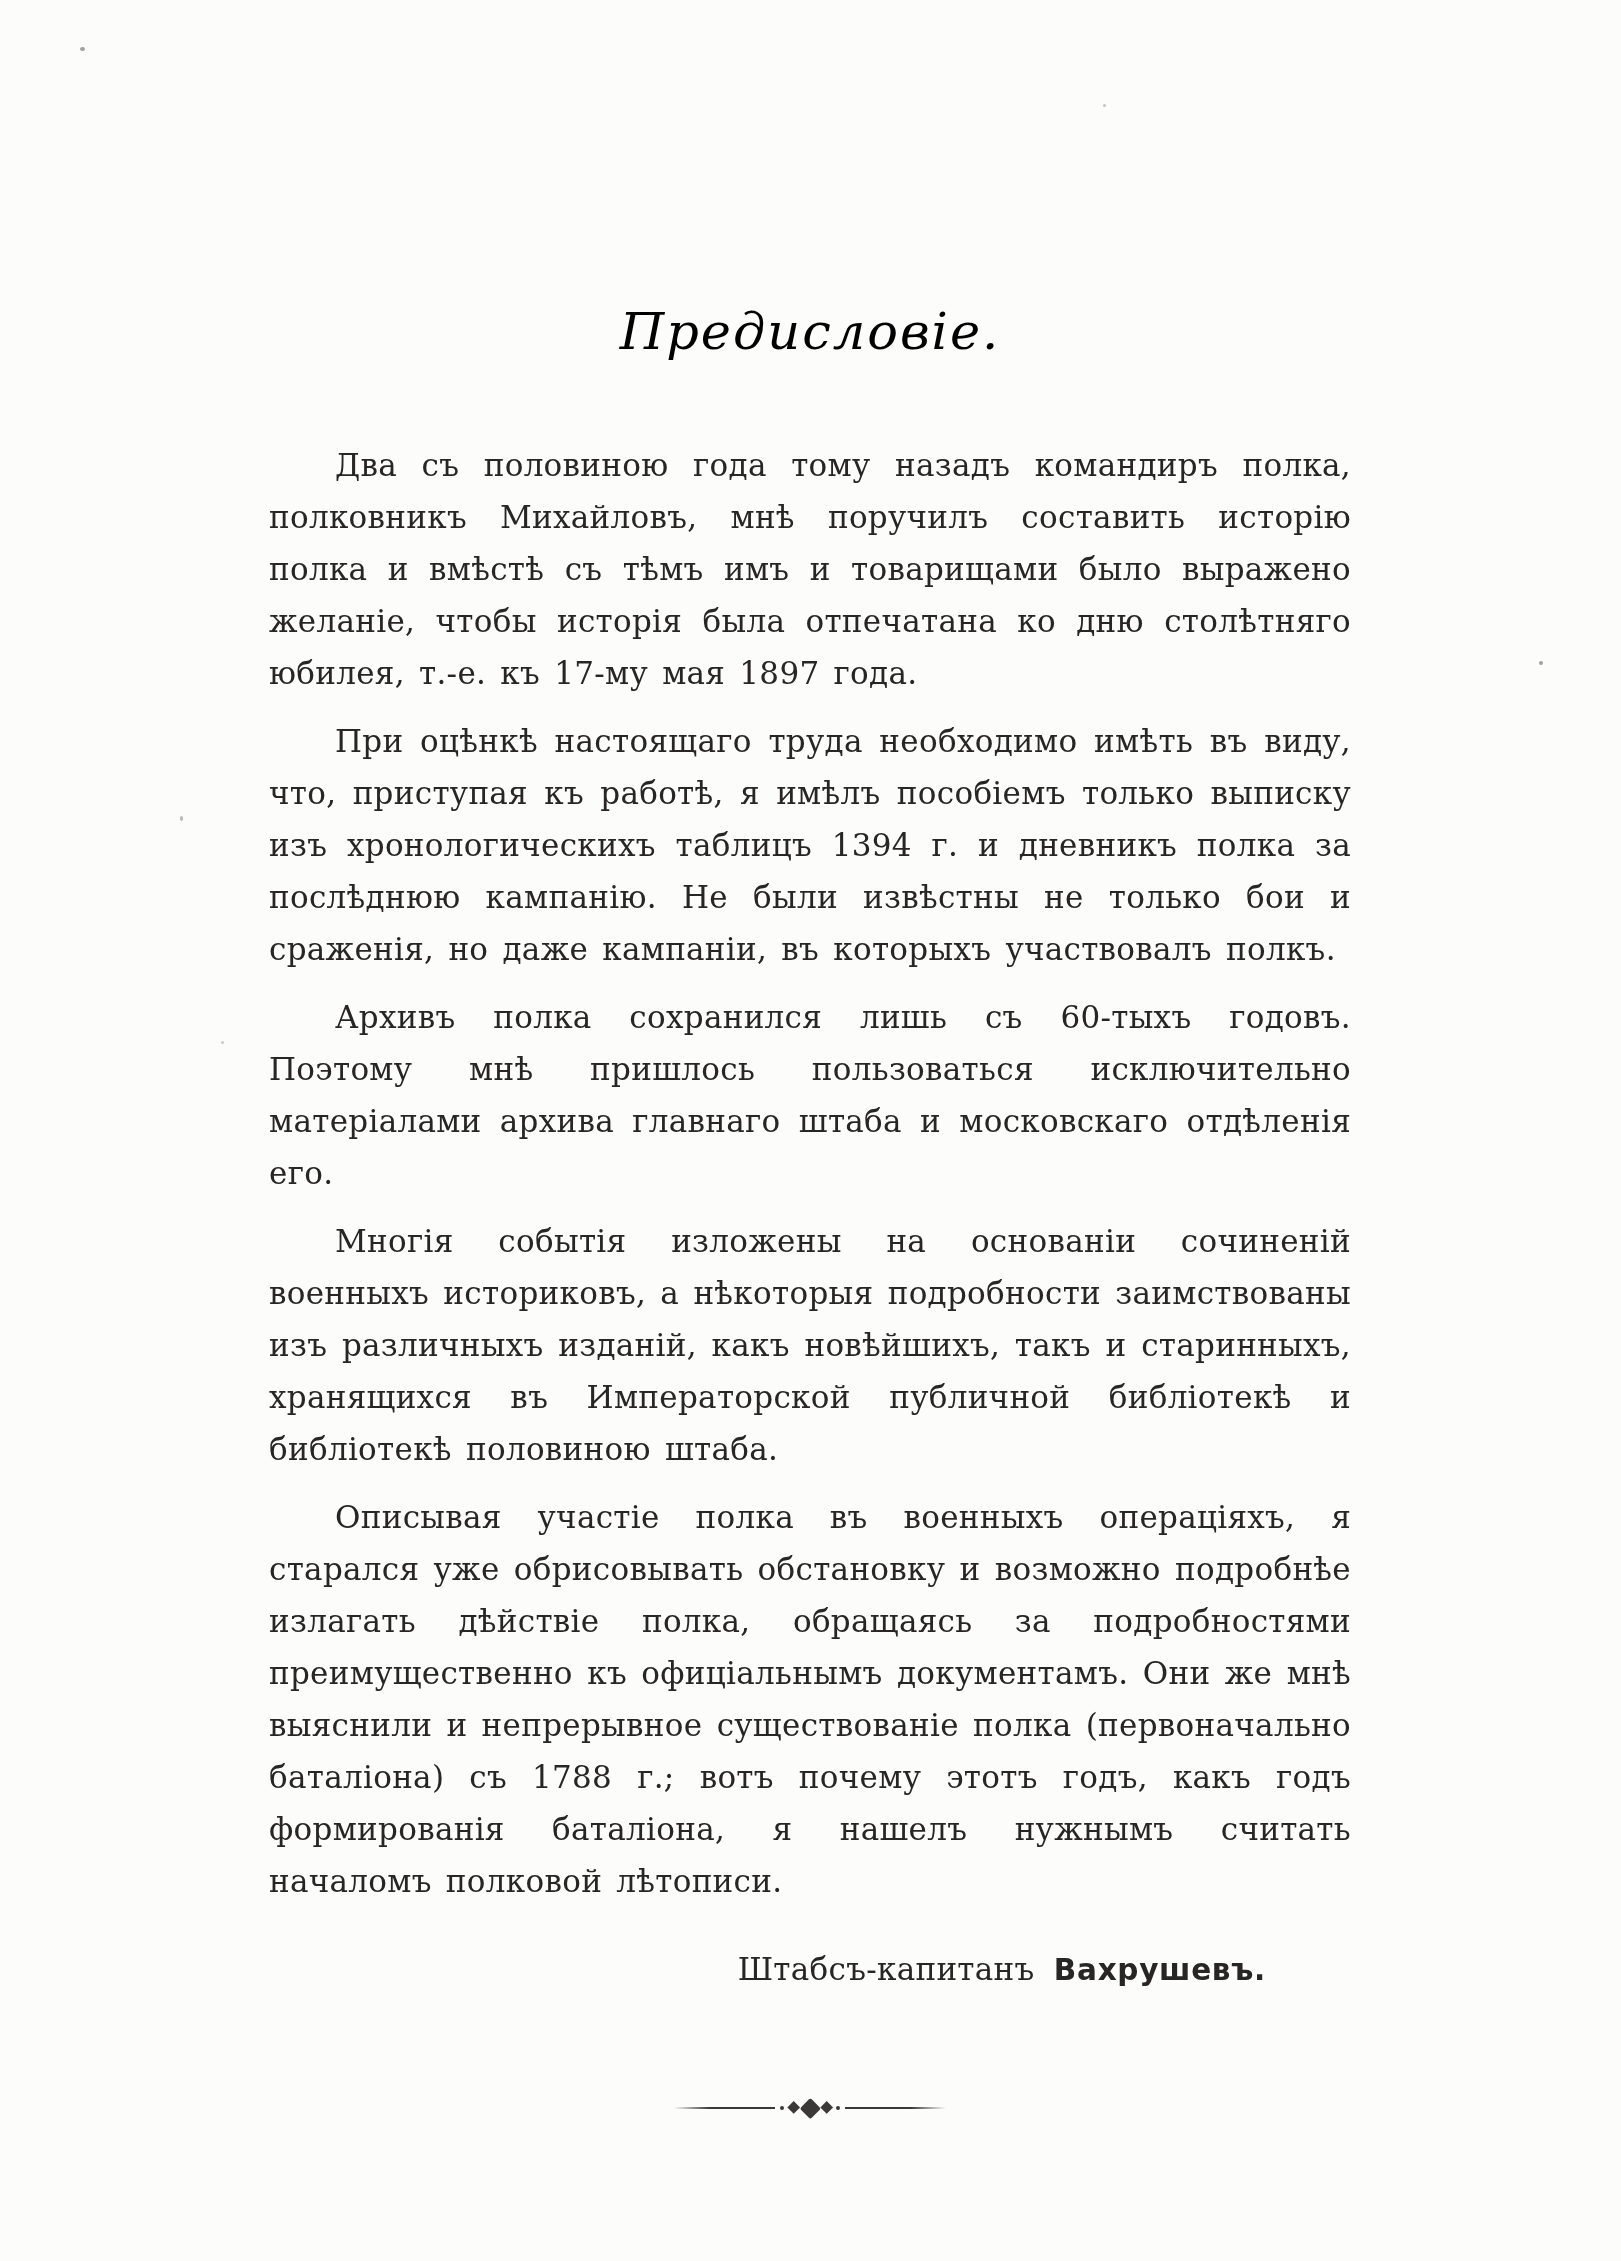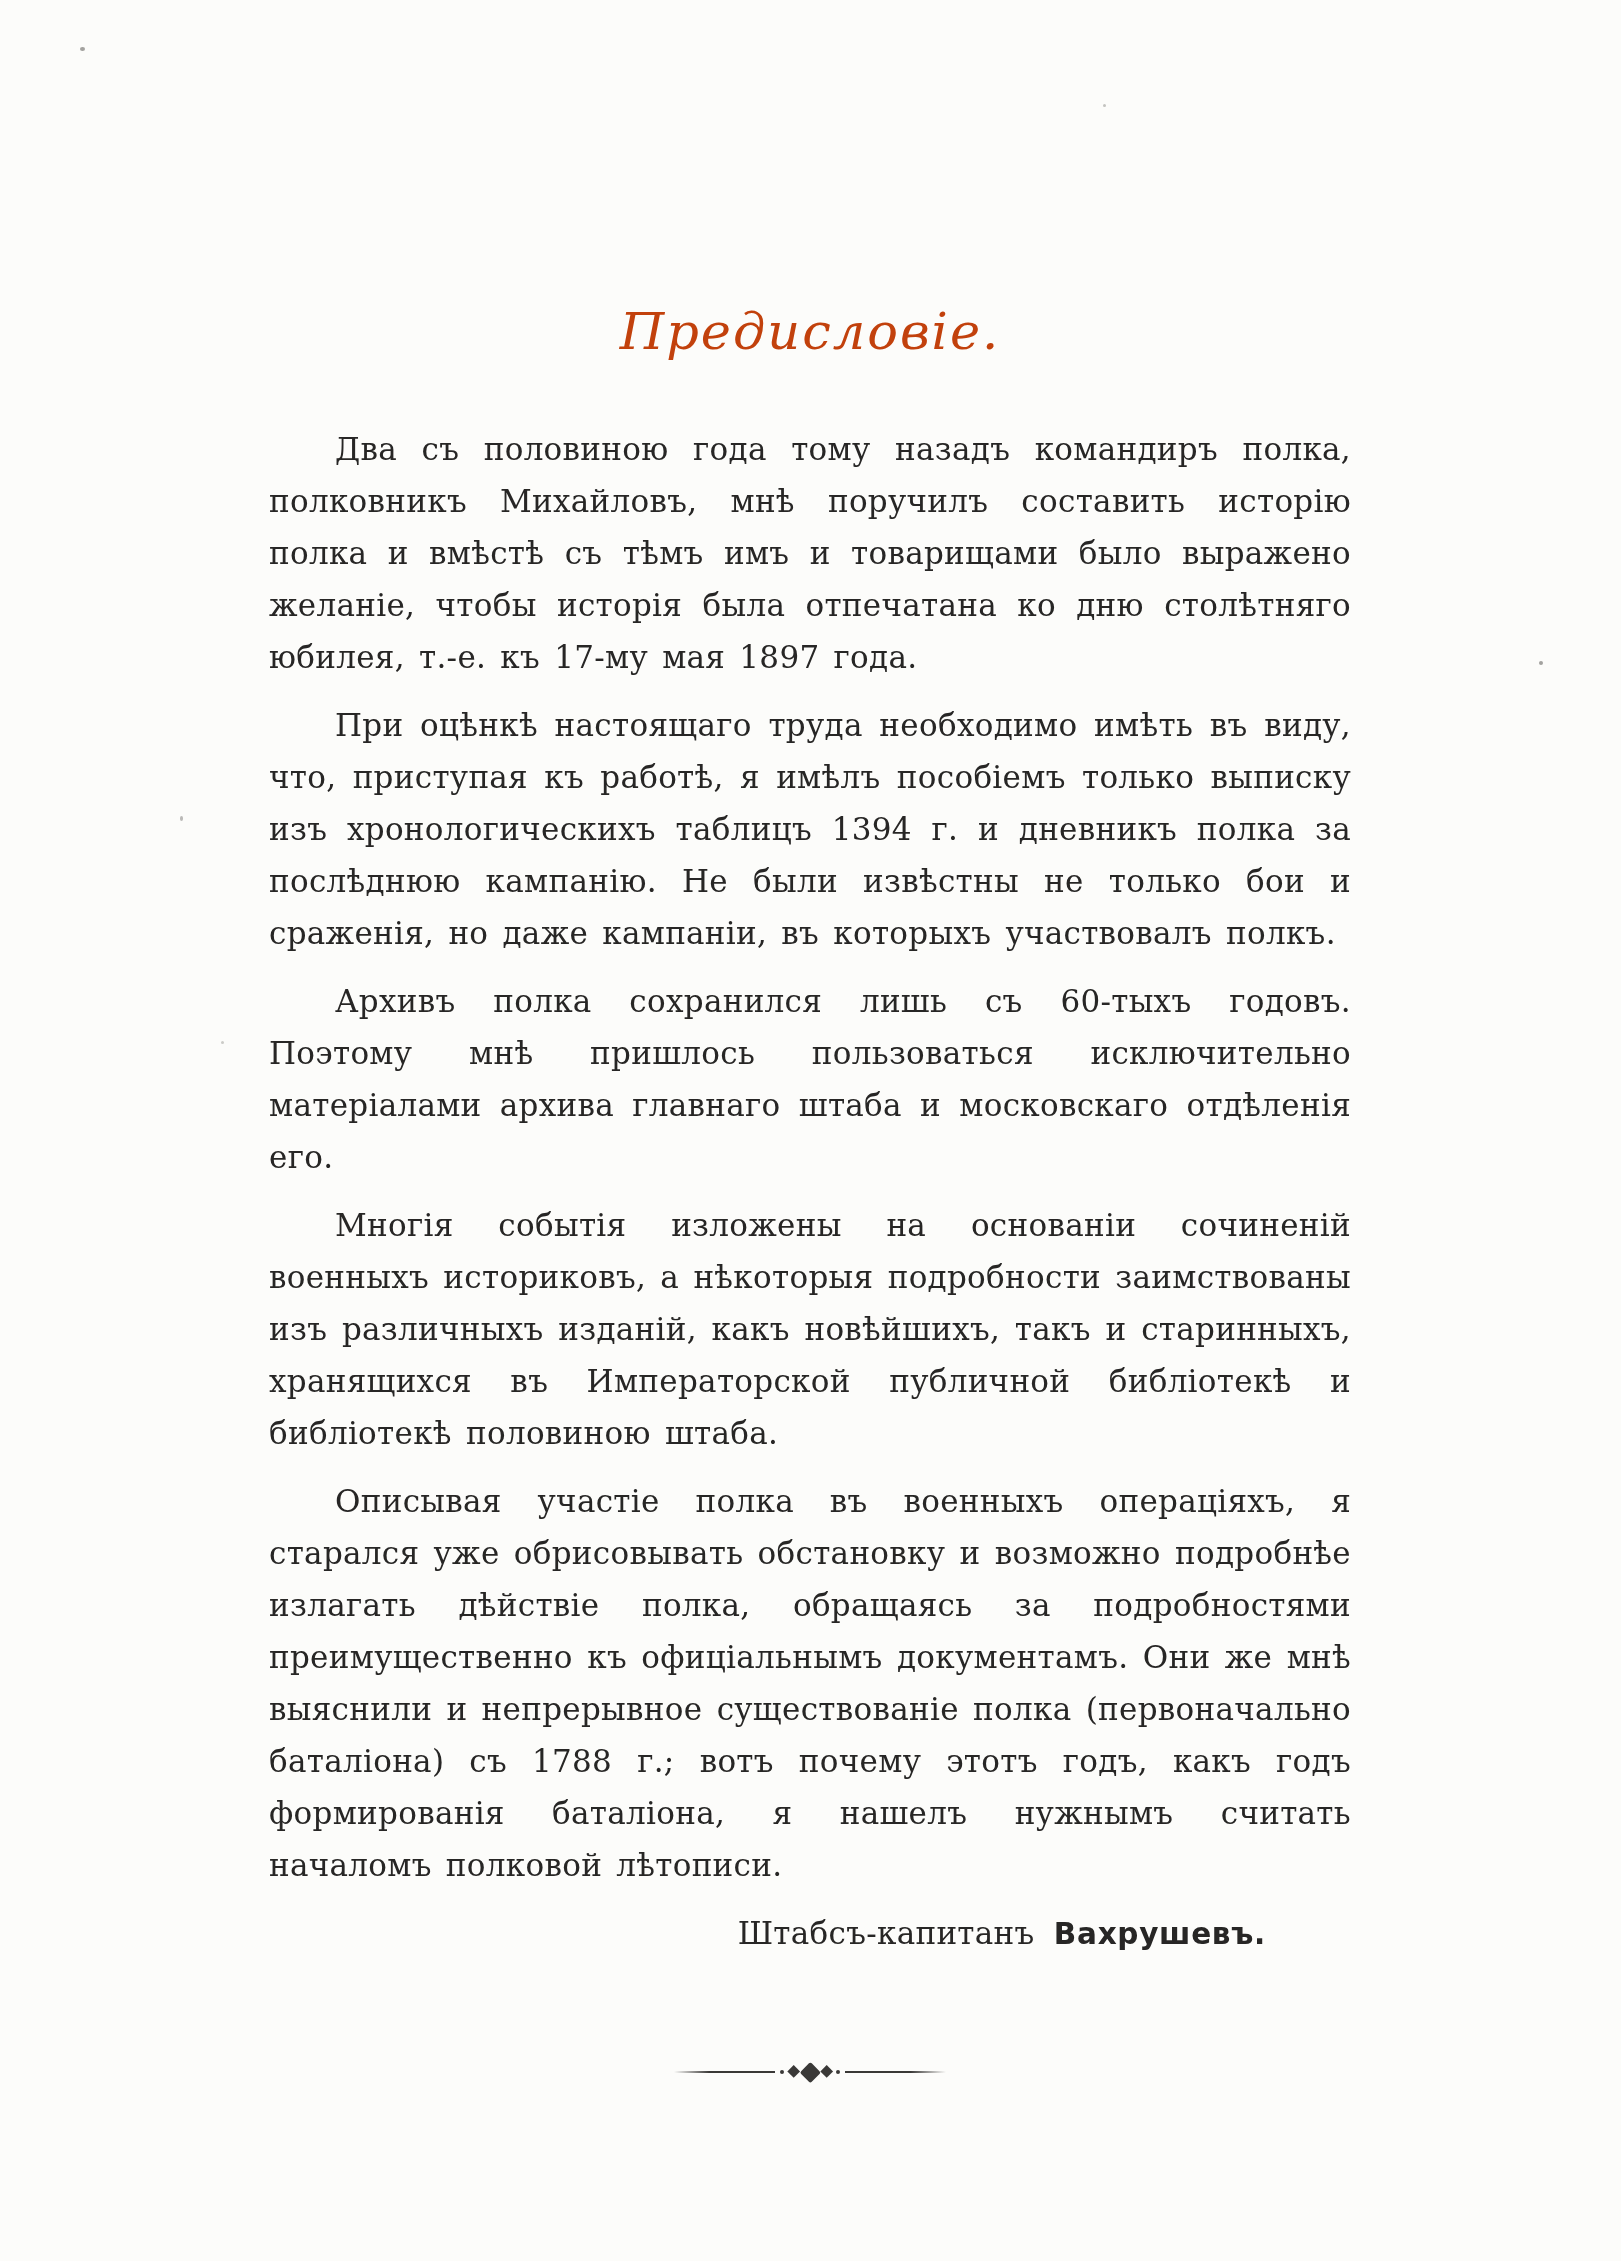--- a/index.html
+++ b/index.html
@@ -16,39 +16,39 @@
     color: #272625;
     overflow: hidden;
   }
   .content {
     position: absolute;
     left: 253px;
     top: 302px;
     width: 1114px;
   }
   .title {
-    margin: 0 0 62px 0;
+    margin: 0 0 78px 0;
     text-align: center;
     font-style: italic;
     font-weight: 400;
     font-size: 51px;
     letter-spacing: 2px;
-    color: #c2410c;
+    color: #000000;
   }
   .body-text p {
     margin: 16px;
     font-size: 31px;
     line-height: 52px;
     text-align: justify;
     text-indent: 66px;
     word-spacing: 4px;
     letter-spacing: 0.3px;
   }
   .signature {
-    margin-top: 16px;
+    margin-top: 36px;
     margin-right: 101px;
     text-align: right;
     font-size: 31px;
     line-height: 52px;
     white-space: nowrap;
   }
   .signature .rank {
     letter-spacing: 0.3px;
   }
   .signature .name {

